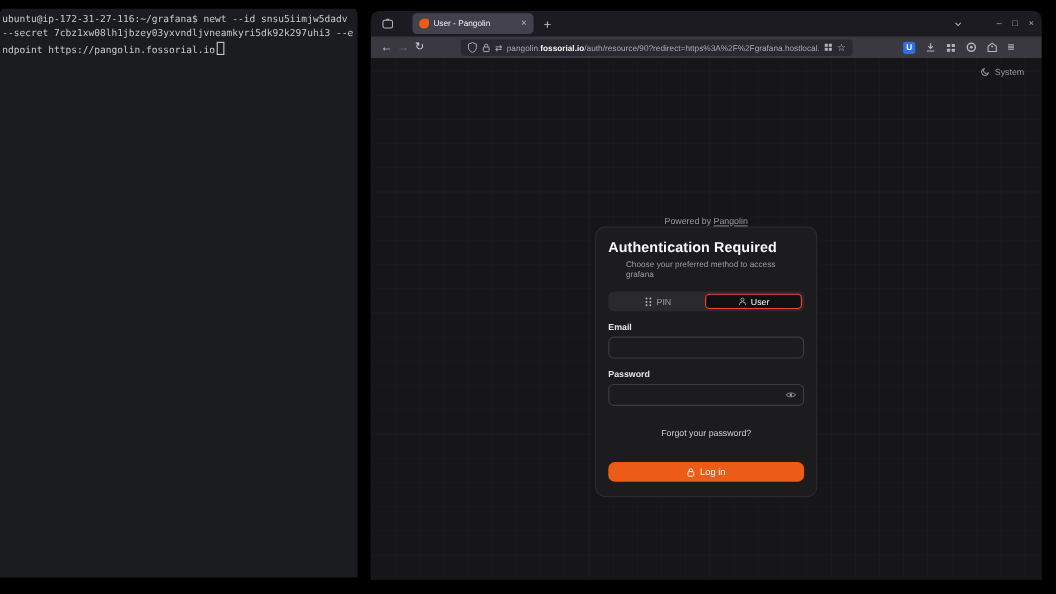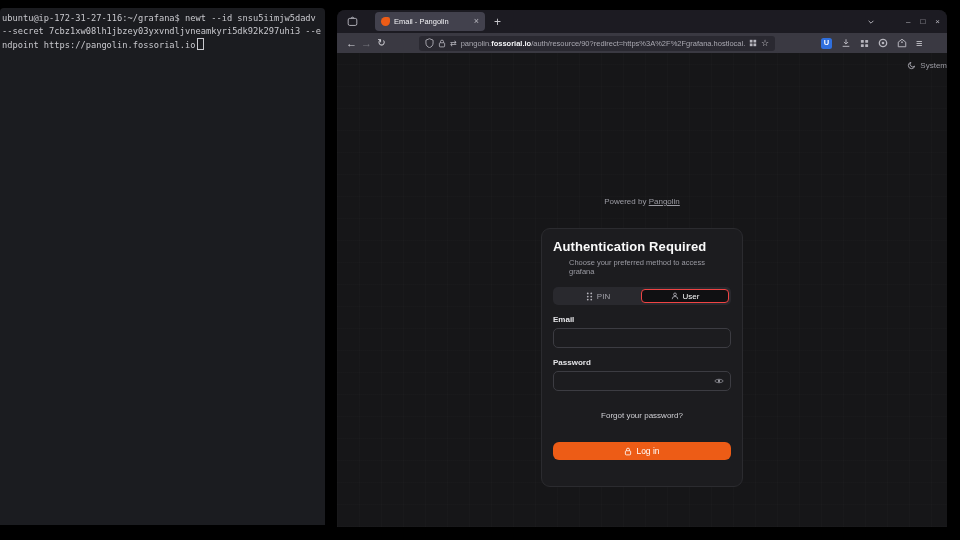--- a/index.html
+++ b/index.html
@@ -41,27 +41,27 @@
   .star{color:#c9c8cd;font-size:9px;line-height:1;}
   .ext-row{margin-left:46px;display:flex;align-items:center;gap:9px;color:#d7d6dc;}
   .ublock{width:11px;height:11px;background:#2f6fde;border-radius:2.5px;color:#fff;
     font-size:7.5px;font-weight:bold;display:flex;align-items:center;justify-content:center;line-height:1;}
   .menuico{font-size:11px;line-height:1;}
 
   
   .content{position:relative;height:474px;background:#161618;
     background-image:repeating-linear-gradient(0deg,rgba(255,255,255,0.012) 0 1px,transparent 1px 22px),
                      repeating-linear-gradient(90deg,rgba(255,255,255,0.012) 0 1px,transparent 1px 22px);}
-  .theme{position:absolute;top:8px;right:0;display:flex;align-items:center;gap:4px;
+  .theme{position:absolute;top:8px;right:16px;display:flex;align-items:center;gap:4px;
     color:#9b9ba3;font-size:8px;}
   .authcol{padding-top:144px;display:flex;flex-direction:column;align-items:center;}
-  .powered{font-size:8px;color:#9b9ba3;margin-bottom:22px;}
+  .powered{font-size:8px;color:#9b9ba3;margin-bottom:0;}
   .powered a{color:#9b9ba3;text-decoration:underline;cursor:pointer;}
   .card{width:202px;background:#1c1c1f;border:1px solid #2b2b2f;border-radius:9px;
-    padding:10px 11px 26px;box-sizing:border-box;}
+    padding:10px 11px 13px;box-sizing:border-box;}
   .card-title{font-size:13px;font-weight:bold;color:#fafafa;letter-spacing:.1px;}
   .card-sub{font-size:7.5px;color:#9b9ba3;margin-top:4px;margin-left:16px;}
   .mtabs{margin-top:11px;background:#29292e;border-radius:5px;padding:2px;display:flex;height:18px;box-sizing:border-box;}
   .mtab{flex:1;display:flex;align-items:center;justify-content:center;gap:4px;font-size:8px;
     color:#a0a0a8;border-radius:4px;box-sizing:border-box;}
   .mtab.active{background:#101012;border:1px solid #ef4444;color:#fafafa;}
   .flabel{margin-top:10px;font-size:8px;font-weight:bold;color:#e4e4e7;}
   .finput{margin-top:4px;height:18px;border:1px solid #3c3c42;border-radius:5px;position:relative;}
   .finput input{width:100%;height:100%;background:transparent;border:none;outline:none;
     color:#fff;font-size:8px;padding:0 6px;box-sizing:border-box;font-family:inherit;}
@@ -87,21 +87,21 @@
 
     <div class="tabbar">
       <span class="tbicon">
         <svg width="11" height="11" viewBox="0 0 14 14">
             <rect x="1.5" y="3" width="11" height="9" rx="2" fill="none" stroke="currentColor" stroke-width="1.2"></rect>
             <path d="M5.5 3 a1.5 1.5 0 0 1 3 0" fill="none" stroke="currentColor" stroke-width="1.2"></path>
           </svg>
       </span>
       <div class="tab">
         <span class="favicon"></span>
-        <span class="tab-title">Email - Pangolin</span>
+        <span class="tab-title">User - Pangolin</span>
         <span class="tab-close">×</span>
       </div>
       <span class="newtab">+</span>
       <span class="chev">
         <svg width="8" height="8" viewBox="0 0 10 10">
             <path d="M2 3.5 L5 6.5 L8 3.5" fill="none" stroke="currentColor" stroke-width="1.2"></path>
           </svg>
       </span>
       <div class="winbtns">
         <span class="winbtn">–</span>

